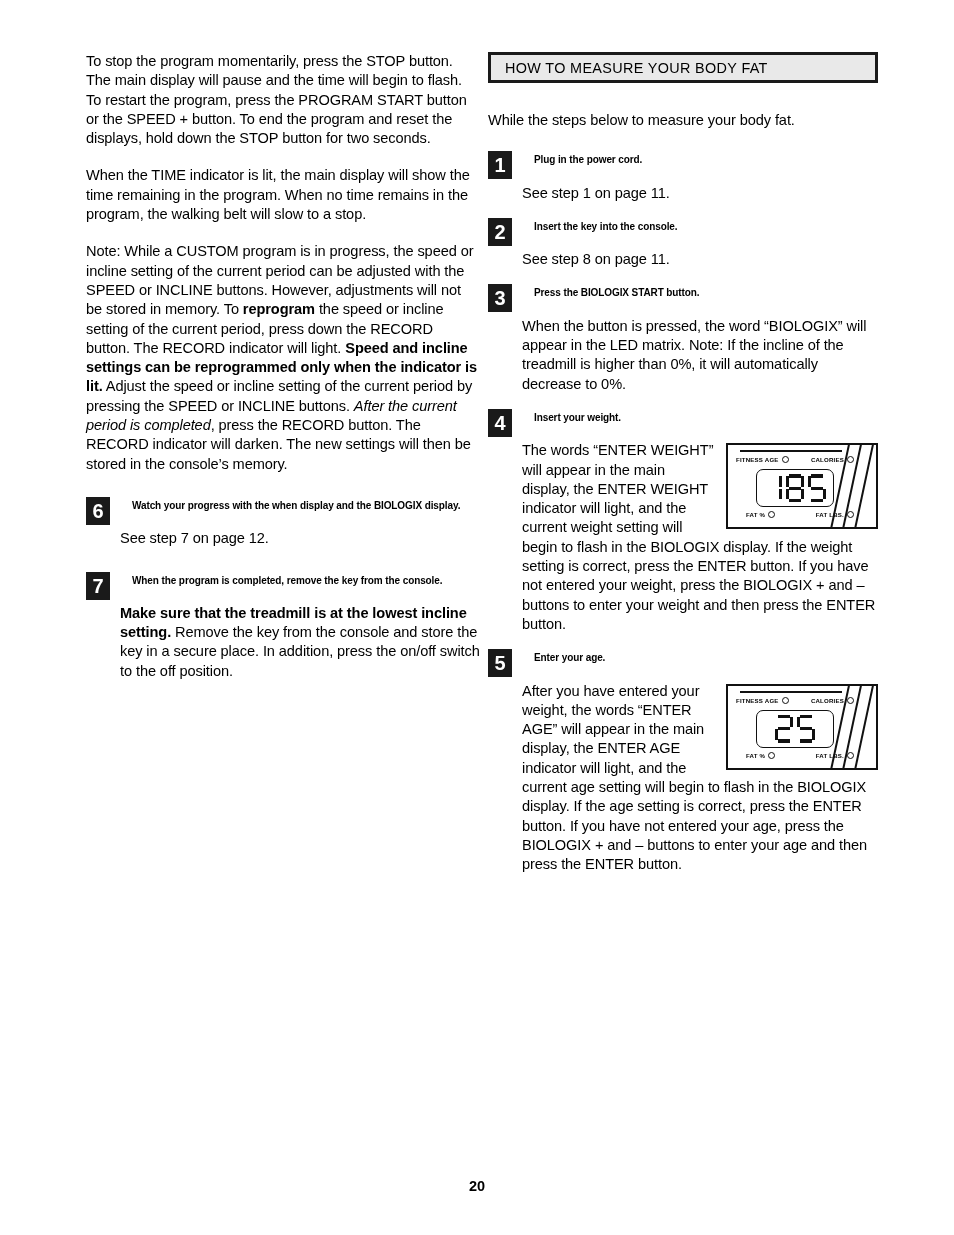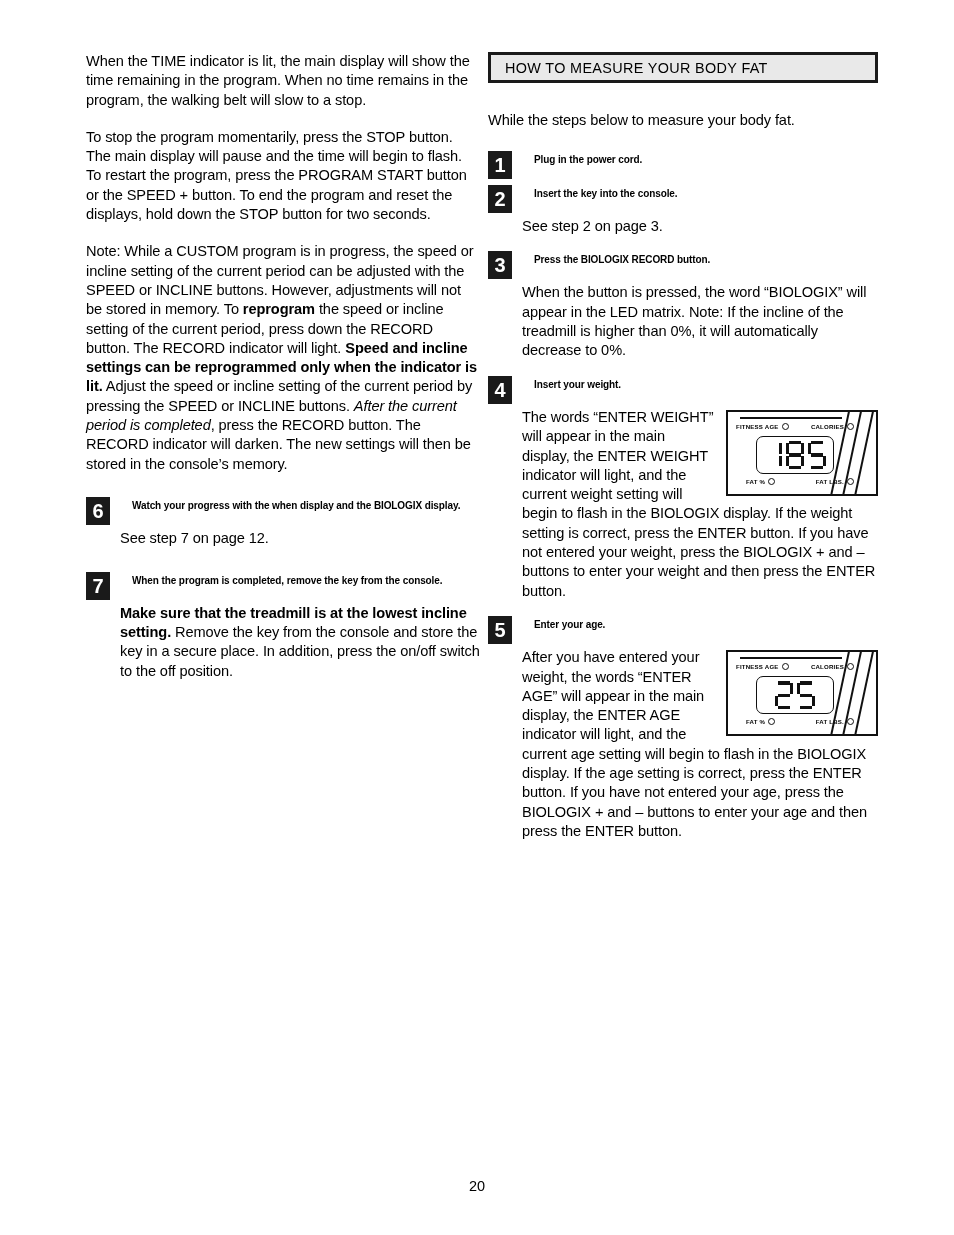--- a/index.html
+++ b/index.html
@@ -189,33 +189,33 @@
   .seg.off { background: transparent; }
 
   
   .page-number {
     position: absolute;
     left: 0;
     right: 0;
     top: 1178px;
     text-align: center;
     font-size: 14.5px;
-    font-weight: normal;
+    font-weight: bold;
   }
 </style>
 </head>
 <body>
 
 <div class="page">
 
   <div class="col-left">
 
+    <p class="body">To stop the program momentarily, press the STOP button. The main display will pause and the time will begin to flash. To restart the program, press the PROGRAM START button or the SPEED + button. To end the program and reset the displays, hold down the STOP button for two seconds.</p>
+
     <p class="body">When the TIME indicator is lit, the main display will show the time remaining in the program. When no time remains in the program, the walking belt will slow to a stop.</p>
-
-    <p class="body">To stop the program momentarily, press the STOP button. The main display will pause and the time will begin to flash. To restart the program, press the PROGRAM START button or the SPEED + button. To end the program and reset the displays, hold down the STOP button for two seconds.</p>
 
     <p class="body"><span>Note: While a CUSTOM program is in progress, the speed or incline setting of the current period can be adjusted with the SPEED or INCLINE buttons. However, adjustments will not be stored in memory. To </span><span class="b">reprogram</span><span> the speed or incline setting of the current period, press down the RECORD button. The RECORD indicator will light. </span><span class="b">Speed and incline settings can be reprogrammed only when the indicator is lit.</span><span> Adjust the speed or incline setting of the current period by pressing the SPEED or INCLINE buttons. </span><span class="i">After the current period is completed</span><span>, press the RECORD button. The RECORD indicator will darken. The new settings will then be stored in the console’s memory.</span></p>
 
     <div class="step" style="margin-top:22px; margin-bottom:2px;">
       <div class="step-badge">6</div>
       <p class="step-title">Watch your progress with the when display and the BIOLOGIX display.</p>
       <p class="step-body">See step 7 on page 12.</p>
     </div>
 
     <div class="step" style="margin-top:22px;">
@@ -230,31 +230,32 @@
 
     <div class="section-header">
       <span class="section-header-text">HOW TO MEASURE YOUR BODY FAT</span>
     </div>
 
     <p class="body" style="margin-bottom:20px;">While the steps below to measure your body fat.</p>
 
     <div class="step" style="margin-bottom:14px;">
       <div class="step-badge">1</div>
       <p class="step-title">Plug in the power cord.</p>
+      <p class="step-body">See step 1 on page 11.</p>
     </div>
 
     <div class="step" style="margin-bottom:14px;">
       <div class="step-badge">2</div>
       <p class="step-title">Insert the key into the console.</p>
-      <p class="step-body">See step 2 on page 3.</p>
+      <p class="step-body">See step 8 on page 11.</p>
     </div>
 
     <div class="step" style="margin-bottom:14px;">
       <div class="step-badge">3</div>
-      <p class="step-title">Press the BIOLOGIX RECORD button.</p>
+      <p class="step-title">Press the BIOLOGIX START button.</p>
       <p class="step-body">When the button is pressed, the word “BIOLOGIX” will appear in the LED matrix. Note: If the incline of the treadmill is higher than 0%, it will automatically decrease to 0%.</p>
     </div>
 
     <div class="step clearfix" style="margin-bottom:14px;">
       <div class="step-badge">4</div>
       <p class="step-title">Insert your weight.</p>
 
       <div class="figure-float">
         <div class="console">
           <div class="console-inner">

